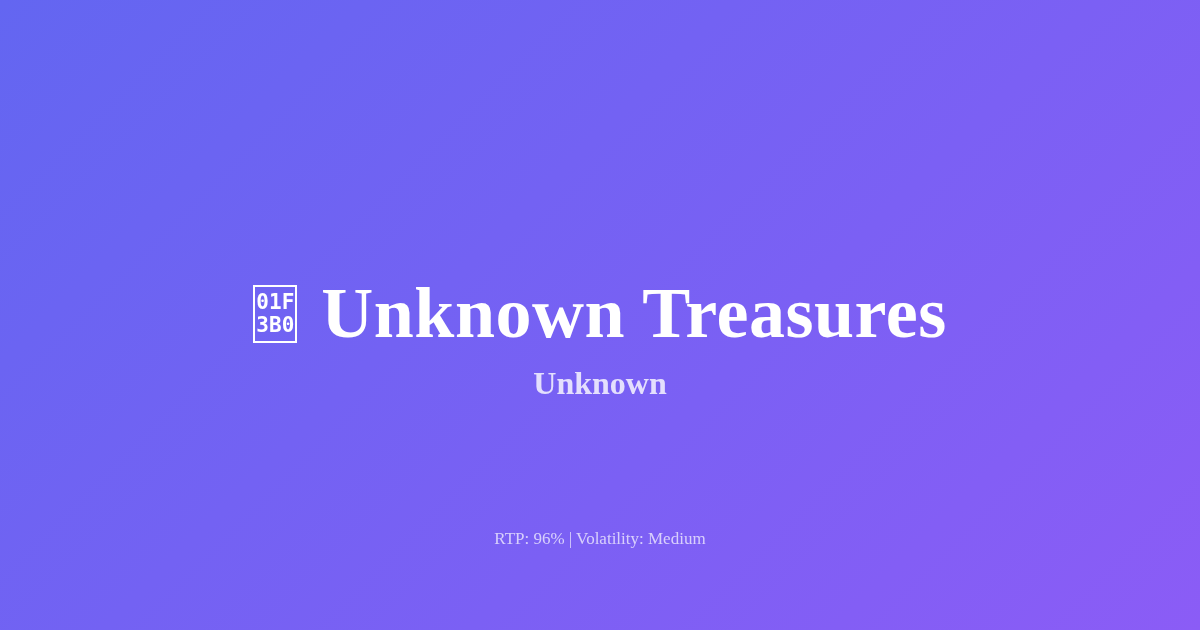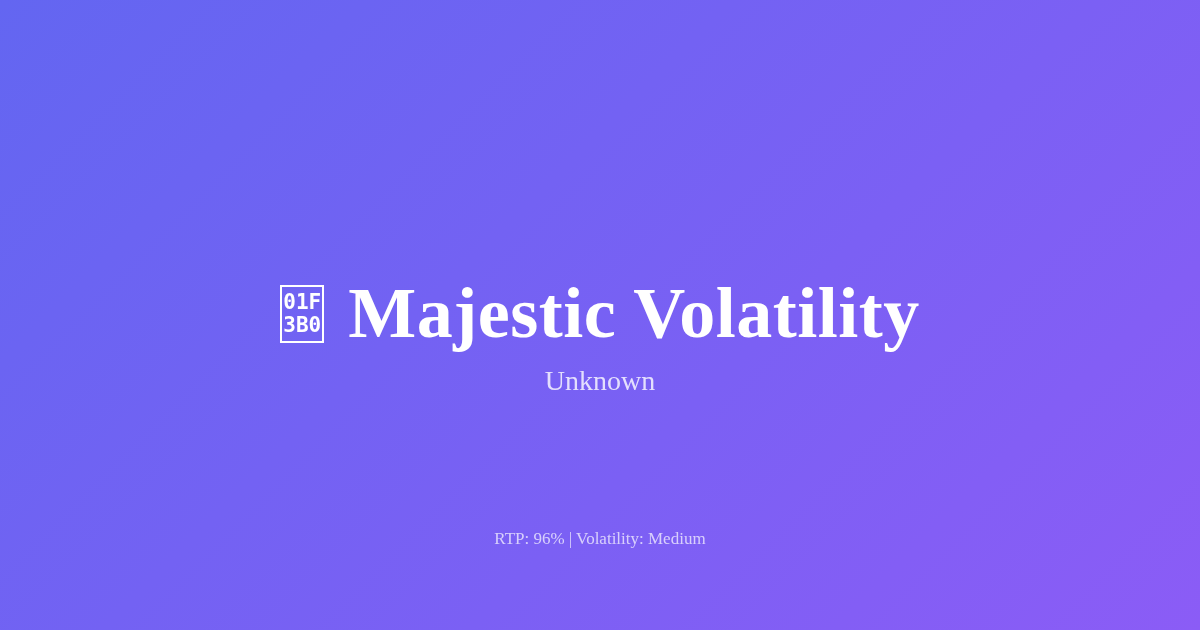--- a/index.html
+++ b/index.html
@@ -77,22 +77,22 @@
   }
 
   
   .provider {
     position: absolute;
     top: 364px;
     left: 0;
     right: 0;
     text-align: center;
     font-family: "Liberation Serif", "DejaVu Serif", serif;
-    font-size: 28px;
-    font-weight: 400;
+    font-size: 32px;
+    font-weight: 700;
     color: rgba(255, 255, 255, 0.80);
     line-height: 1.2;
   }
 
   
   .stats {
     position: absolute;
     top: 529px;
     left: 0;
     right: 0;
@@ -113,21 +113,21 @@
 
 <div class="og-card">
 
   <div class="title-row">
 
     <span class="tofu-icon">
       <span class="tofu-line">01F</span>
       <span class="tofu-line">3B0</span>
     </span>
 
-    <h1 class="game-title">Majestic Volatility</h1>
+    <h1 class="game-title">Unknown Treasures</h1>
   </div>
 
   <div class="provider">Unknown</div>
 
   <div class="stats">
     <span>RTP: 96%</span><span class="stat-sep">|</span><span>Volatility: Medium</span>
   </div>
 
 </div>
 

